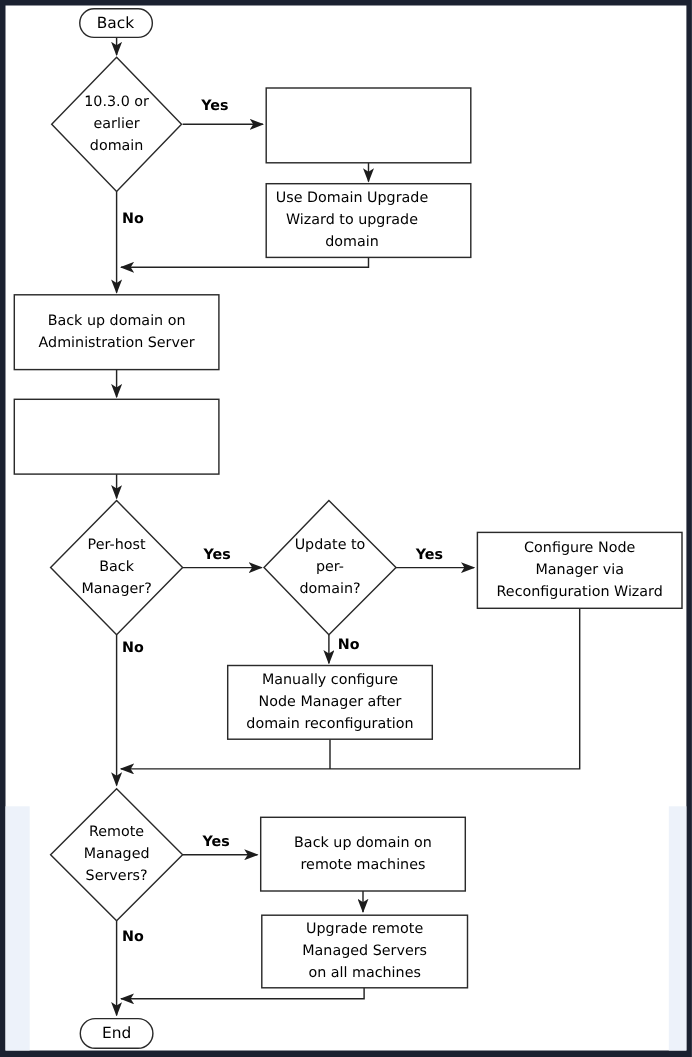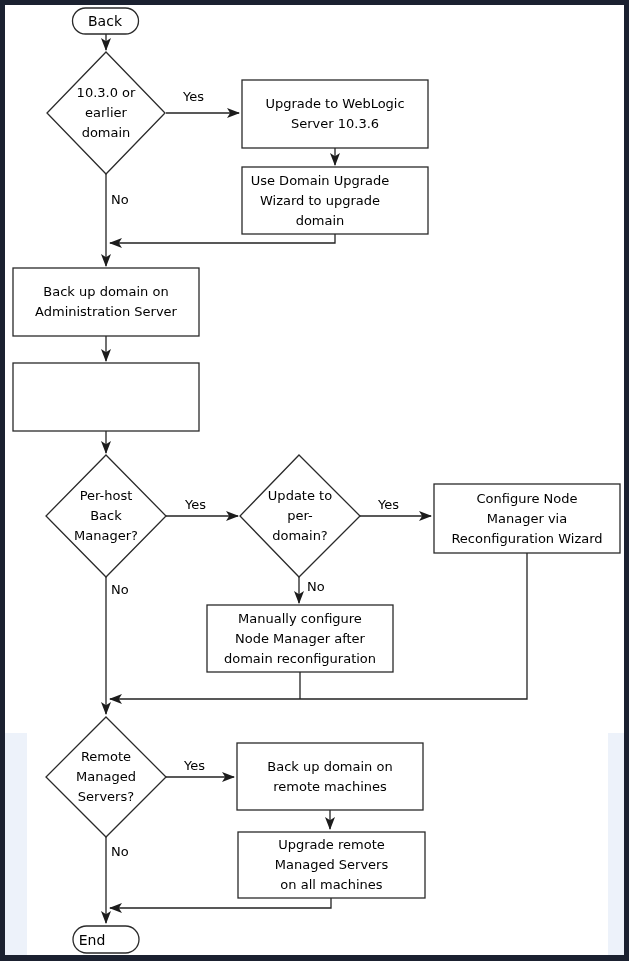--- a/index.html
+++ b/index.html
@@ -11,21 +11,21 @@
   .strip-left  { left:5px;  top:733px; width:22px; height:222px; }
   .strip-right { left:608px; top:733px; width:16px; height:222px; }
   svg.flow { position:absolute; left:0; top:0; z-index:2; }
   .lbl {
     position:absolute; z-index:3;
     display:flex; align-items:center; justify-content:center;
     text-align:center; white-space:pre-line;
     font-size:13px; line-height:20px; color:#000;
   }
   .lbl-terminator { font-size:14px; line-height:16px; }
-  .edge-lbl { position:absolute; z-index:3; font-size:13px; line-height:16px; color:#000; white-space:nowrap; }
+  .edge-lbl { position:absolute; z-index:3; font-size:13px; line-height:16px; color:#000; white-space:nowrap;font-weight:bold; }
 </style>
 </head>
 <body>
 
 <div class="screen">
   <div class="canvas"></div>
   <div class="strip strip-left"></div>
   <div class="strip strip-right"></div>
 
   <svg class="flow" width="629" height="961" viewBox="0 0 629 961">
@@ -70,22 +70,20 @@
       <rect x="237" y="743" width="186" height="67"></rect>
       <rect x="238" y="832" width="187" height="66"></rect>
       <rect x="73" y="926" width="66" height="27" rx="13.5" ry="13.5"></rect>
     </g>
   </svg>
 
   <div class="lbl lbl-terminator" style="left:72px;top:8px;width:66px;height:26px">Back</div>
   <div class="lbl" style="left:47px;top:52px;width:118px;height:122px">10.3.0 or
 earlier
 domain</div>
-  <div class="lbl" style="left:242px;top:80px;width:186px;height:68px">Upgrade to WebLogic
-Server 10.3.6</div>
   <div class="lbl" style="left:242px;top:167px;width:156px;height:67px">Use Domain Upgrade
 Wizard to upgrade
 domain</div>
   <div class="lbl" style="left:13px;top:268px;width:186px;height:68px">Back up domain on
 Administration Server</div>
   <div class="lbl" style="left:46px;top:455px;width:120px;height:122px">Per-host
 Back
 Manager?</div>
   <div class="lbl" style="left:434px;top:484px;width:186px;height:69px">Configure Node
 Manager via
@@ -97,21 +95,21 @@
 Node Manager after
 domain reconfiguration</div>
   <div class="lbl" style="left:46px;top:717px;width:120px;height:120px">Remote
 Managed
 Servers?</div>
   <div class="lbl" style="left:237px;top:743px;width:186px;height:67px">Back up domain on
 remote machines</div>
   <div class="lbl" style="left:238px;top:832px;width:187px;height:66px">Upgrade remote
 Managed Servers
 on all machines</div>
-  <div class="lbl lbl-terminator" style="left:59px;top:926px;width:66px;height:27px">End</div>
+  <div class="lbl lbl-terminator" style="left:73px;top:926px;width:66px;height:27px">End</div>
 
   <div class="edge-lbl" style="left:183px;top:89px">Yes</div>
   <div class="edge-lbl" style="left:111px;top:192px">No</div>
   <div class="edge-lbl" style="left:185px;top:497px">Yes</div>
   <div class="edge-lbl" style="left:111px;top:582px">No</div>
   <div class="edge-lbl" style="left:378px;top:497px">Yes</div>
   <div class="edge-lbl" style="left:307px;top:579px">No</div>
   <div class="edge-lbl" style="left:184px;top:758px">Yes</div>
   <div class="edge-lbl" style="left:111px;top:844px">No</div>
 </div>

